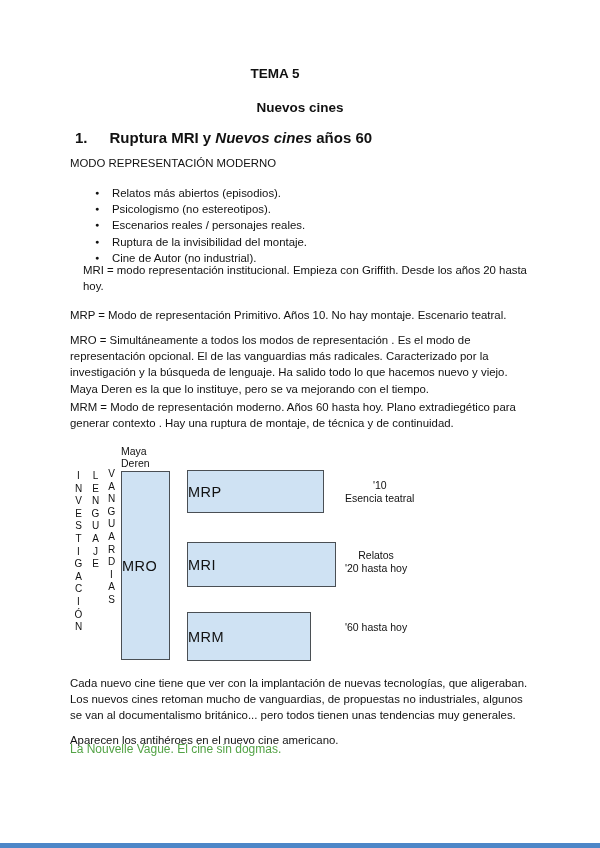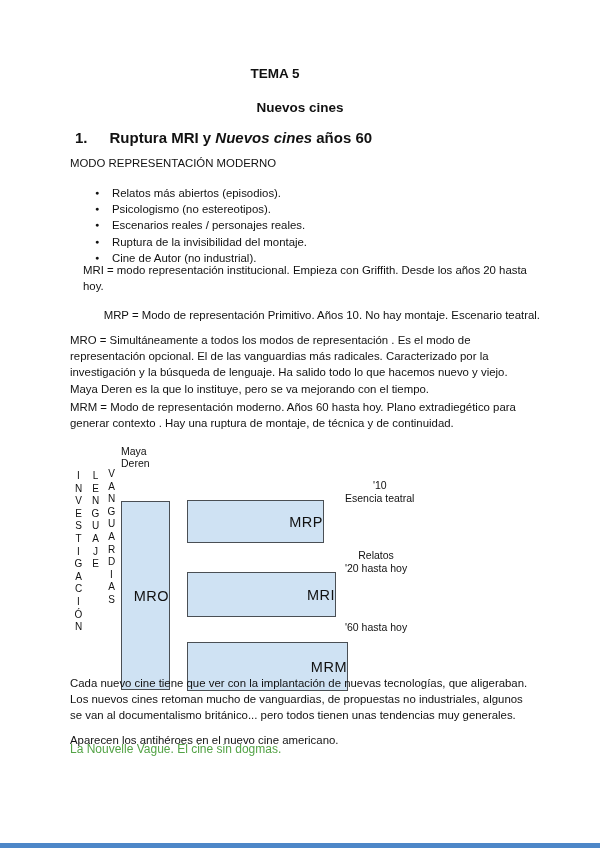--- a/index.html
+++ b/index.html
@@ -49,21 +49,21 @@
     font-size: 7px; line-height: 7px;
   }
 
   
   .para {
     position: absolute; left: 70px; width: 470px;
     font-size: 11.4px; line-height: 16.2px;
     white-space: pre-line;
   }
   .p-mri { top: 262px; margin-left: 13px; }
-  .p-mrp { top: 307px; text-align: right; }
+  .p-mrp { top: 307px; }
   .p-mro { top: 332px; }
   .p-mrm { top: 399px; }
   .p-cada { top: 675px; }
   .p-aparecen { top: 732px; }
   .p-green {
     top: 741px;
     font-weight: normal; color: #53a346; font-size: 12px;
     white-space: normal;
   }
 
@@ -79,29 +79,28 @@
     color: #111111;
   }
   .vcol-investigacion { left: 71px; }
   .vcol-lenguaje { left: 88px; }
   .vcol-vanguardias { left: 104px; top: 468px; }
 
   .dbox {
     position: absolute;
     background: #cfe2f3;
     border: 1px solid #4a4f54;
-    display: flex; align-items: center; justify-content: flex-end;
+    display: flex; align-items: center; justify-content: flex-start;
     font-size: 14.5px; letter-spacing: 0.5px; color: #111111;
     box-sizing: border-box;
-    margin-top: 30px;
   }
   .box-mro { left: 121px; top: 471px; width: 49px; height: 189px; }
   .box-mrp { left: 187px; top: 470px; width: 137px; height: 43px; }
   .box-mri { left: 187px; top: 542px; width: 149px; height: 45px; }
-  .box-mrm { left: 187px; top: 612px; width: 161px; height: 49px; }
+  .box-mrm { left: 187px; top: 612px; width: 124px; height: 49px; }
 
   .ann {
     position: absolute; left: 345px;
     font-size: 10.5px; line-height: 13px; text-align: center;
   }
   .ann-mrp { top: 479px; }
   .ann-mri { top: 549px; }
   .ann-mrm { top: 621px; }
 
   

